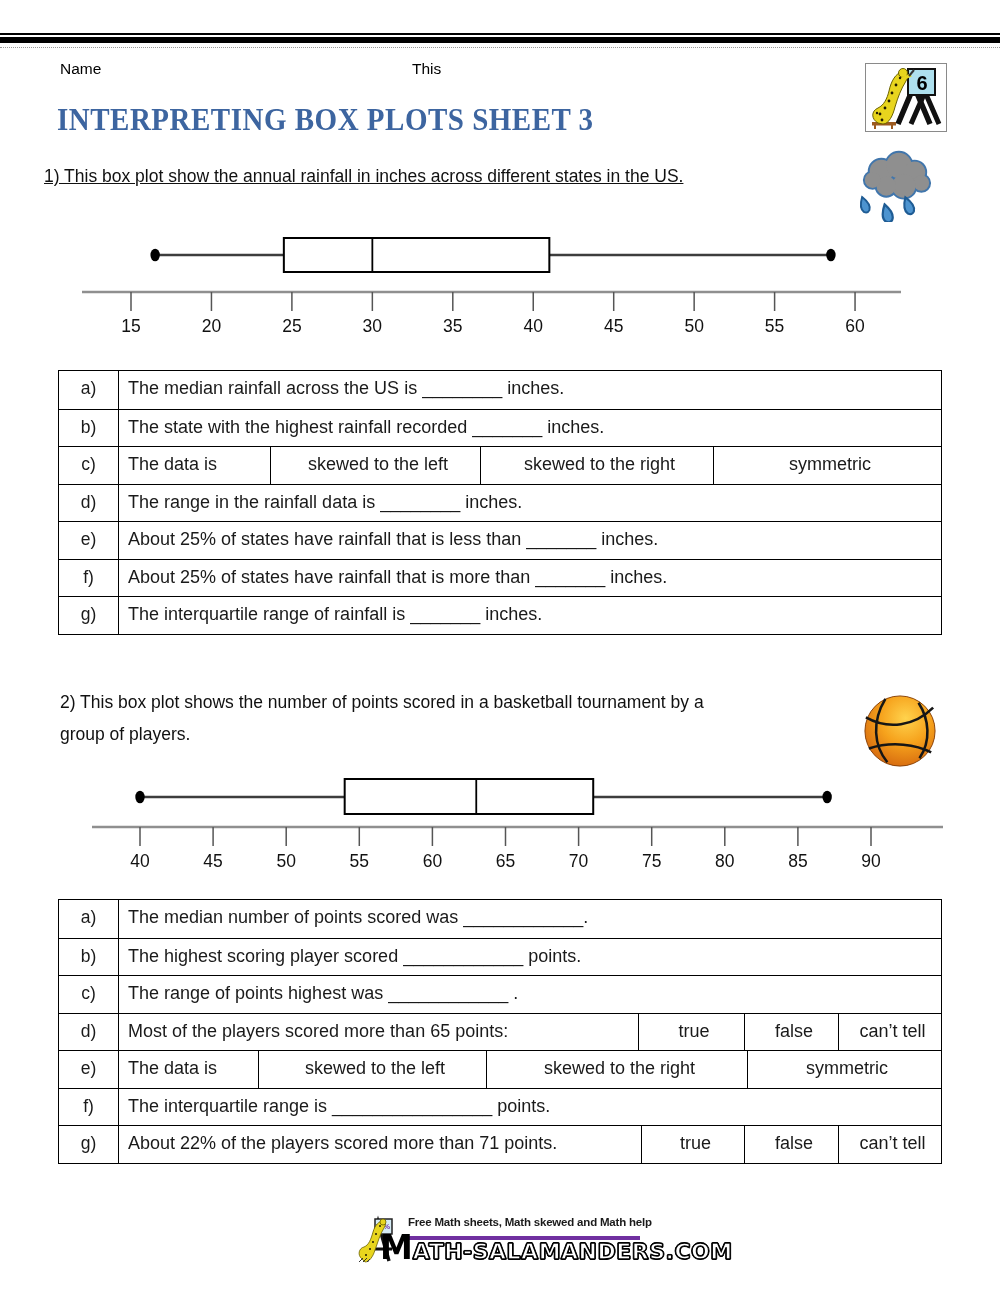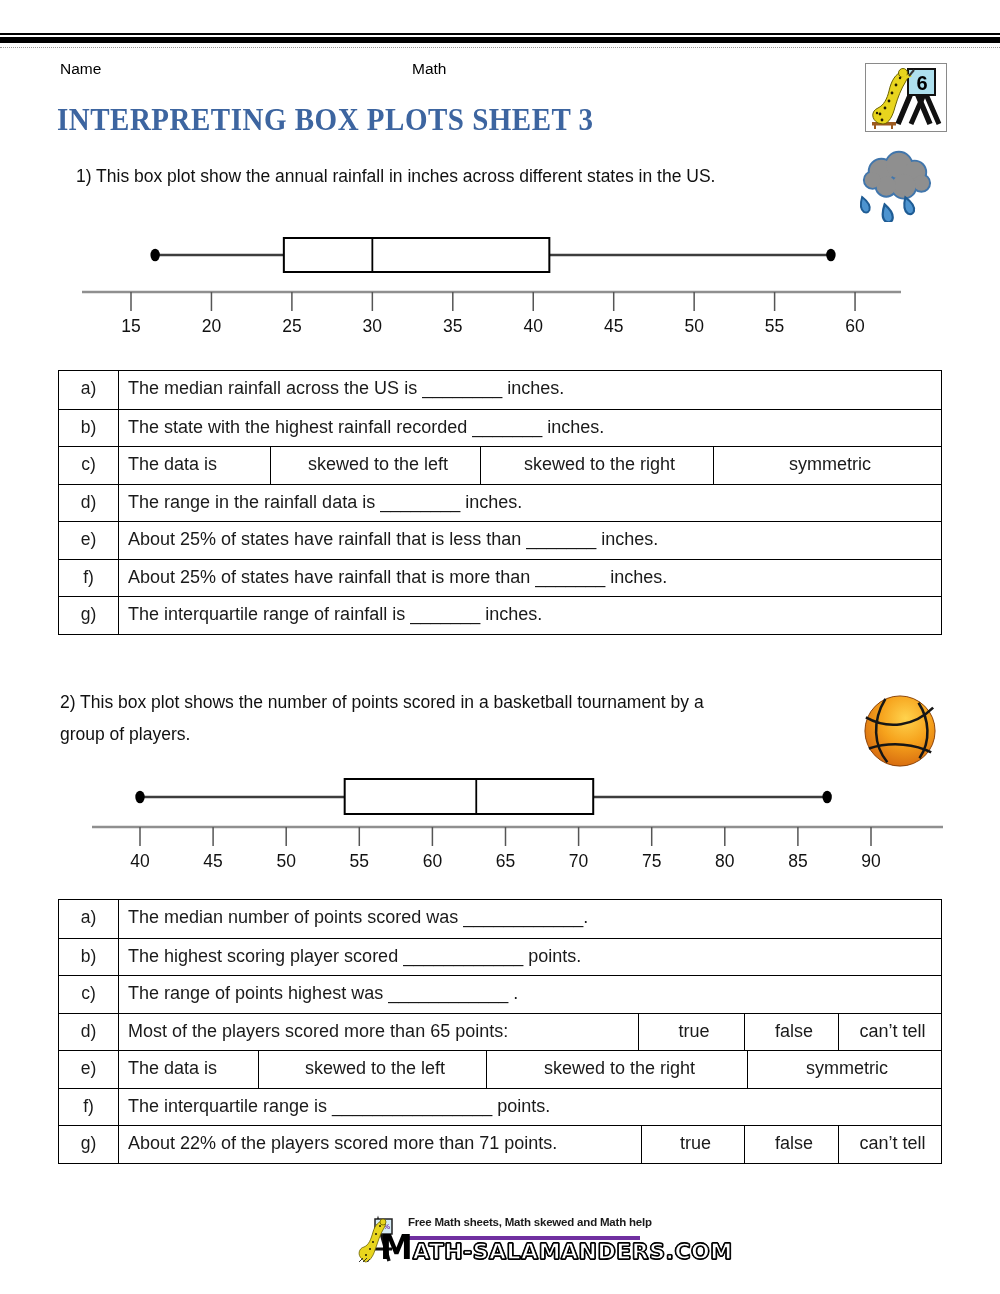--- a/index.html
+++ b/index.html
@@ -39,21 +39,21 @@
 </head>
 <body>
 
 <div class="page">
 
   <div class="abs rule-thin"></div>
   <div class="abs rule-thick"></div>
   <div class="abs rule-dotted"></div>
 
   <span class="abs nd-label" style="left:60px;top:60px;">Name</span>
-  <span class="abs nd-label" style="left:412px;top:60px;">Math</span>
+  <span class="abs nd-label" style="left:412px;top:60px;">This</span>
 
   <div class="abs logo-badge">
     <svg width="78" height="65" viewBox="0 0 78 65">
       <path d="M32,60 L48,22 L64,60" fill="none" stroke="#111" stroke-width="5.5"></path>
       <path d="M45,60 L59,28 L73,60" fill="none" stroke="#111" stroke-width="5"></path>
       <rect x="42" y="5" width="27" height="26" fill="#aee0ee" stroke="#111" stroke-width="2"></rect>
       <text x="56" y="26" text-anchor="middle" font-size="20" font-weight="bold" fill="#000">6</text>
       <rect x="6" y="58" width="24" height="3.5" fill="#9c5a20"></rect>
       <line x1="9" y1="61" x2="9" y2="65" stroke="#9c5a20" stroke-width="2"></line>
       <line x1="26" y1="61" x2="26" y2="65" stroke="#9c5a20" stroke-width="2"></line>
@@ -69,21 +69,21 @@
           <circle cx="30" cy="21" r="1.4"></circle>
           <circle cx="34" cy="14" r="1.2"></circle>
         <circle cx="16" cy="56" r="1.4"></circle>
           <circle cx="11" cy="49" r="1.2"></circle>
       </g>
     </svg>
   </div>
 
   <h1 class="abs title">INTERPRETING BOX PLOTS SHEET 3</h1>
 
-  <div class="abs qtext" style="left:76px;top:166px;">1) This box plot show the annual rainfall in inches across different states in the US.</div>
+  <div class="abs qtext" style="left:44px;top:166px;text-decoration:underline;">1) This box plot show the annual rainfall in inches across different states in the US.</div>
 
   <svg class="abs" style="left:852px;top:146px;" width="88" height="76" viewBox="0 0 90 78">
     <g stroke="#4176ac" stroke-width="4" fill="#8f8f8f">
       <circle cx="30" cy="26" r="12"></circle>
         <circle cx="48" cy="20" r="13"></circle>
         <circle cx="64" cy="27" r="11"></circle>
       <circle cx="71" cy="38" r="8"></circle>
         <circle cx="53" cy="41" r="12"></circle>
         <circle cx="35" cy="41" r="10"></circle>
       <circle cx="21" cy="35" r="8"></circle>

